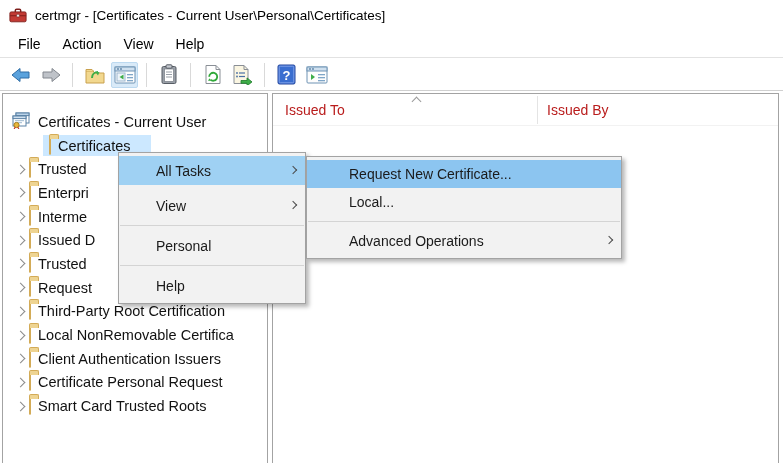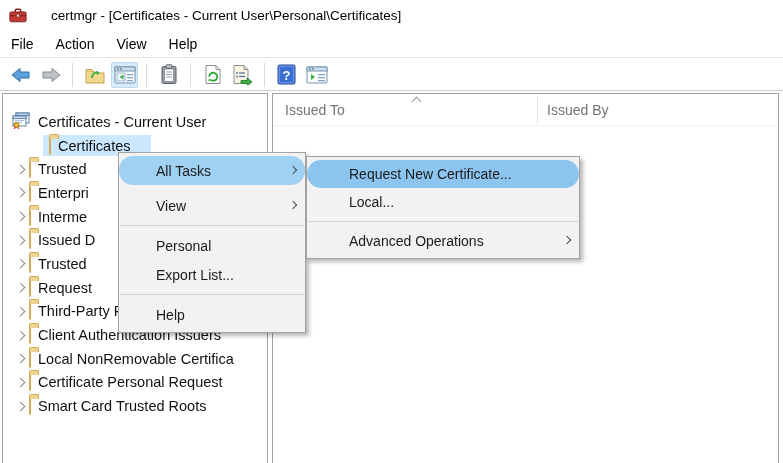--- a/index.html
+++ b/index.html
@@ -3,44 +3,44 @@
 <meta charset="utf-8">
 <style>
   * { margin:0; padding:0; box-sizing:border-box; }
   html,body { background:#fff; }
   .window {
     position:relative; width:783px; height:463px; overflow:hidden;
     background:#ffffff; font-family:"Liberation Sans", sans-serif; color:#1a1a1a;
   }
   
   .titlebar { position:absolute; left:0; top:0; width:783px; height:30px;
-    display:flex; align-items:center; padding-left:9px; gap:24px; background:#fff; }
+    display:flex; align-items:center; padding-left:9px; gap:8px; background:#fff; }
   .titlebar .title { font-size:13.5px; color:#000; white-space:nowrap; }
   
   .menubar { position:absolute; left:0; top:30px; width:783px; height:28px;
-    display:flex; align-items:center; padding-left:0; background:#fff;
+    display:flex; align-items:center; padding-left:7px; background:#fff;
     border-bottom:1px solid #e2e2e2; }
   .menubar .mitem { font-size:14px; padding:3px 11px; color:#000; cursor:default; }
   
   .toolbar { position:absolute; left:0; top:59px; width:783px; height:32px;
     display:flex; align-items:center; padding-left:7px; gap:3px; background:#fff;
     border-bottom:1px solid #d0d0d0; }
   .tbtn { width:27px; height:26px; display:flex; align-items:center; justify-content:center;
     border:1px solid transparent; border-radius:2px; }
   .tbtn.active { background:#d9eaf8; border-color:#bcd9f0; }
   .tsep { width:1px; height:24px; background:#d9d9d9; margin:0 5px; }
   
   .tree-pane { position:absolute; left:2px; top:93px; width:266px; height:372px;
     background:#fff; border:1px solid #a3a3a3; overflow:hidden; }
   .list-pane { position:absolute; left:272px; top:93px; width:507px; height:372px;
     background:#fff; border:1px solid #a3a3a3; overflow:hidden; }
   
   .lheader { position:relative; height:32px; border-bottom:1px solid #f2f2f2; }
   .lcol { position:absolute; top:0; height:32px; display:flex; align-items:center;
-    font-size:14px; color:#737373; }
+    font-size:14px; color:#b91c1c; }
   .lcol.c1 { left:12px; width:250px; }
   .lcol.c2 { left:274px; width:200px; }
   .coldiv { position:absolute; top:2px; left:264px; width:1px; height:28px; background:#e4e4e4; }
   .sortcaret { position:absolute; left:128px; top:4px; width:7px; height:7px;
     border-left:1.3px solid #9a9a9a; border-top:1.3px solid #9a9a9a;
     transform:rotate(45deg); }
   
   .tree { position:absolute; left:0; top:16px; width:100%; }
   .trow { position:relative; height:23.7px; display:flex; align-items:center; font-size:14.5px;
     white-space:nowrap; cursor:default; }
@@ -55,23 +55,23 @@
   .folder::before { content:""; position:absolute; left:-1px; top:-4px; width:8px; height:4px;
     background:#eed492; border:1px solid #d3ab57; border-bottom:none; border-radius:2px 2px 0 0; }
   .tlabel { color:#111; }
   .trow.selected .selbg { position:absolute; left:40px; top:1px; height:21px; width:108px;
     background:#cce8ff; z-index:0; }
   .trow > * { position:relative; z-index:1; }
   
   .menu { position:absolute; background:#f2f2f2; border:1px solid #a3a3a3;
     box-shadow:3px 3px 4px rgba(0,0,0,0.28); padding:3px 0; z-index:10; }
   .cmenu { left:118px; top:152px; width:188px; }
-  .smenu { left:306px; top:156px; width:274px; z-index:11; }
+  .smenu { left:306px; top:156px; width:316px; z-index:11; }
   .menuitem { position:relative; display:flex; align-items:center;
-    font-size:14px; color:#1b1b1b; cursor:default;border-radius:14px; }
+    font-size:14px; color:#1b1b1b; cursor:default; }
   .cmenu .menuitem { height:29px; padding-left:37px; }
   .smenu .menuitem { height:28px; padding-left:42px; }
   .menuitem.hl { background:#9fd1f3; }
   .smenu .menuitem.hl { background:#8cc5f0; }
   .msep { height:1px; background:#d4d4d4; margin:5px 1px; }
   .subarrow { position:absolute; right:9px; top:50%; width:6px; height:6px; margin-top:-4px;
     border-right:1.3px solid #4b4b4b; border-top:1.3px solid #4b4b4b; transform:rotate(45deg); }
 </style>
 </head>
 <body>
@@ -272,30 +272,30 @@
         <span class="tlabel">Third-Party Root Certification</span>
       </div>
 
 
       <div class="trow">
         <span class="indent1"></span>
         <span class="chevbox">
             <span class="chev"></span>
           </span>
         <span class="ticon"><span class="folder"></span></span>
+        <span class="tlabel">Local NonRemovable Certifica</span>
+      </div>
+
+      <div class="trow">
+        <span class="indent1"></span>
+        <span class="chevbox">
+            <span class="chev"></span>
+          </span>
+        <span class="ticon"><span class="folder"></span></span>
         <span class="tlabel">Client Authentication Issuers</span>
-      </div>
-
-      <div class="trow">
-        <span class="indent1"></span>
-        <span class="chevbox">
-            <span class="chev"></span>
-          </span>
-        <span class="ticon"><span class="folder"></span></span>
-        <span class="tlabel">Local NonRemovable Certifica</span>
       </div>
 
       <div class="trow">
         <span class="indent1"></span>
         <span class="chevbox">
             <span class="chev"></span>
           </span>
         <span class="ticon"><span class="folder"></span></span>
         <span class="tlabel">Certificate Personal Request</span>
       </div>
@@ -331,23 +331,20 @@
       <span class="subarrow"></span>
     </div>
     <div class="menuitem" style="margin-top:6px;">
       <span>View</span>
       <span class="subarrow"></span>
     </div>
     <div class="msep"></div>
     <div class="menuitem">
       <span>Personal</span>
     </div>
-    <div class="menuitem">
-      <span>Export List...</span>
-    </div>
     <div class="msep"></div>
     <div class="menuitem">
       <span>Help</span>
     </div>
   </div>
 
   <div class="menu smenu">
     <div class="menuitem hl">
       <span>Request New Certificate...</span>
     </div>

